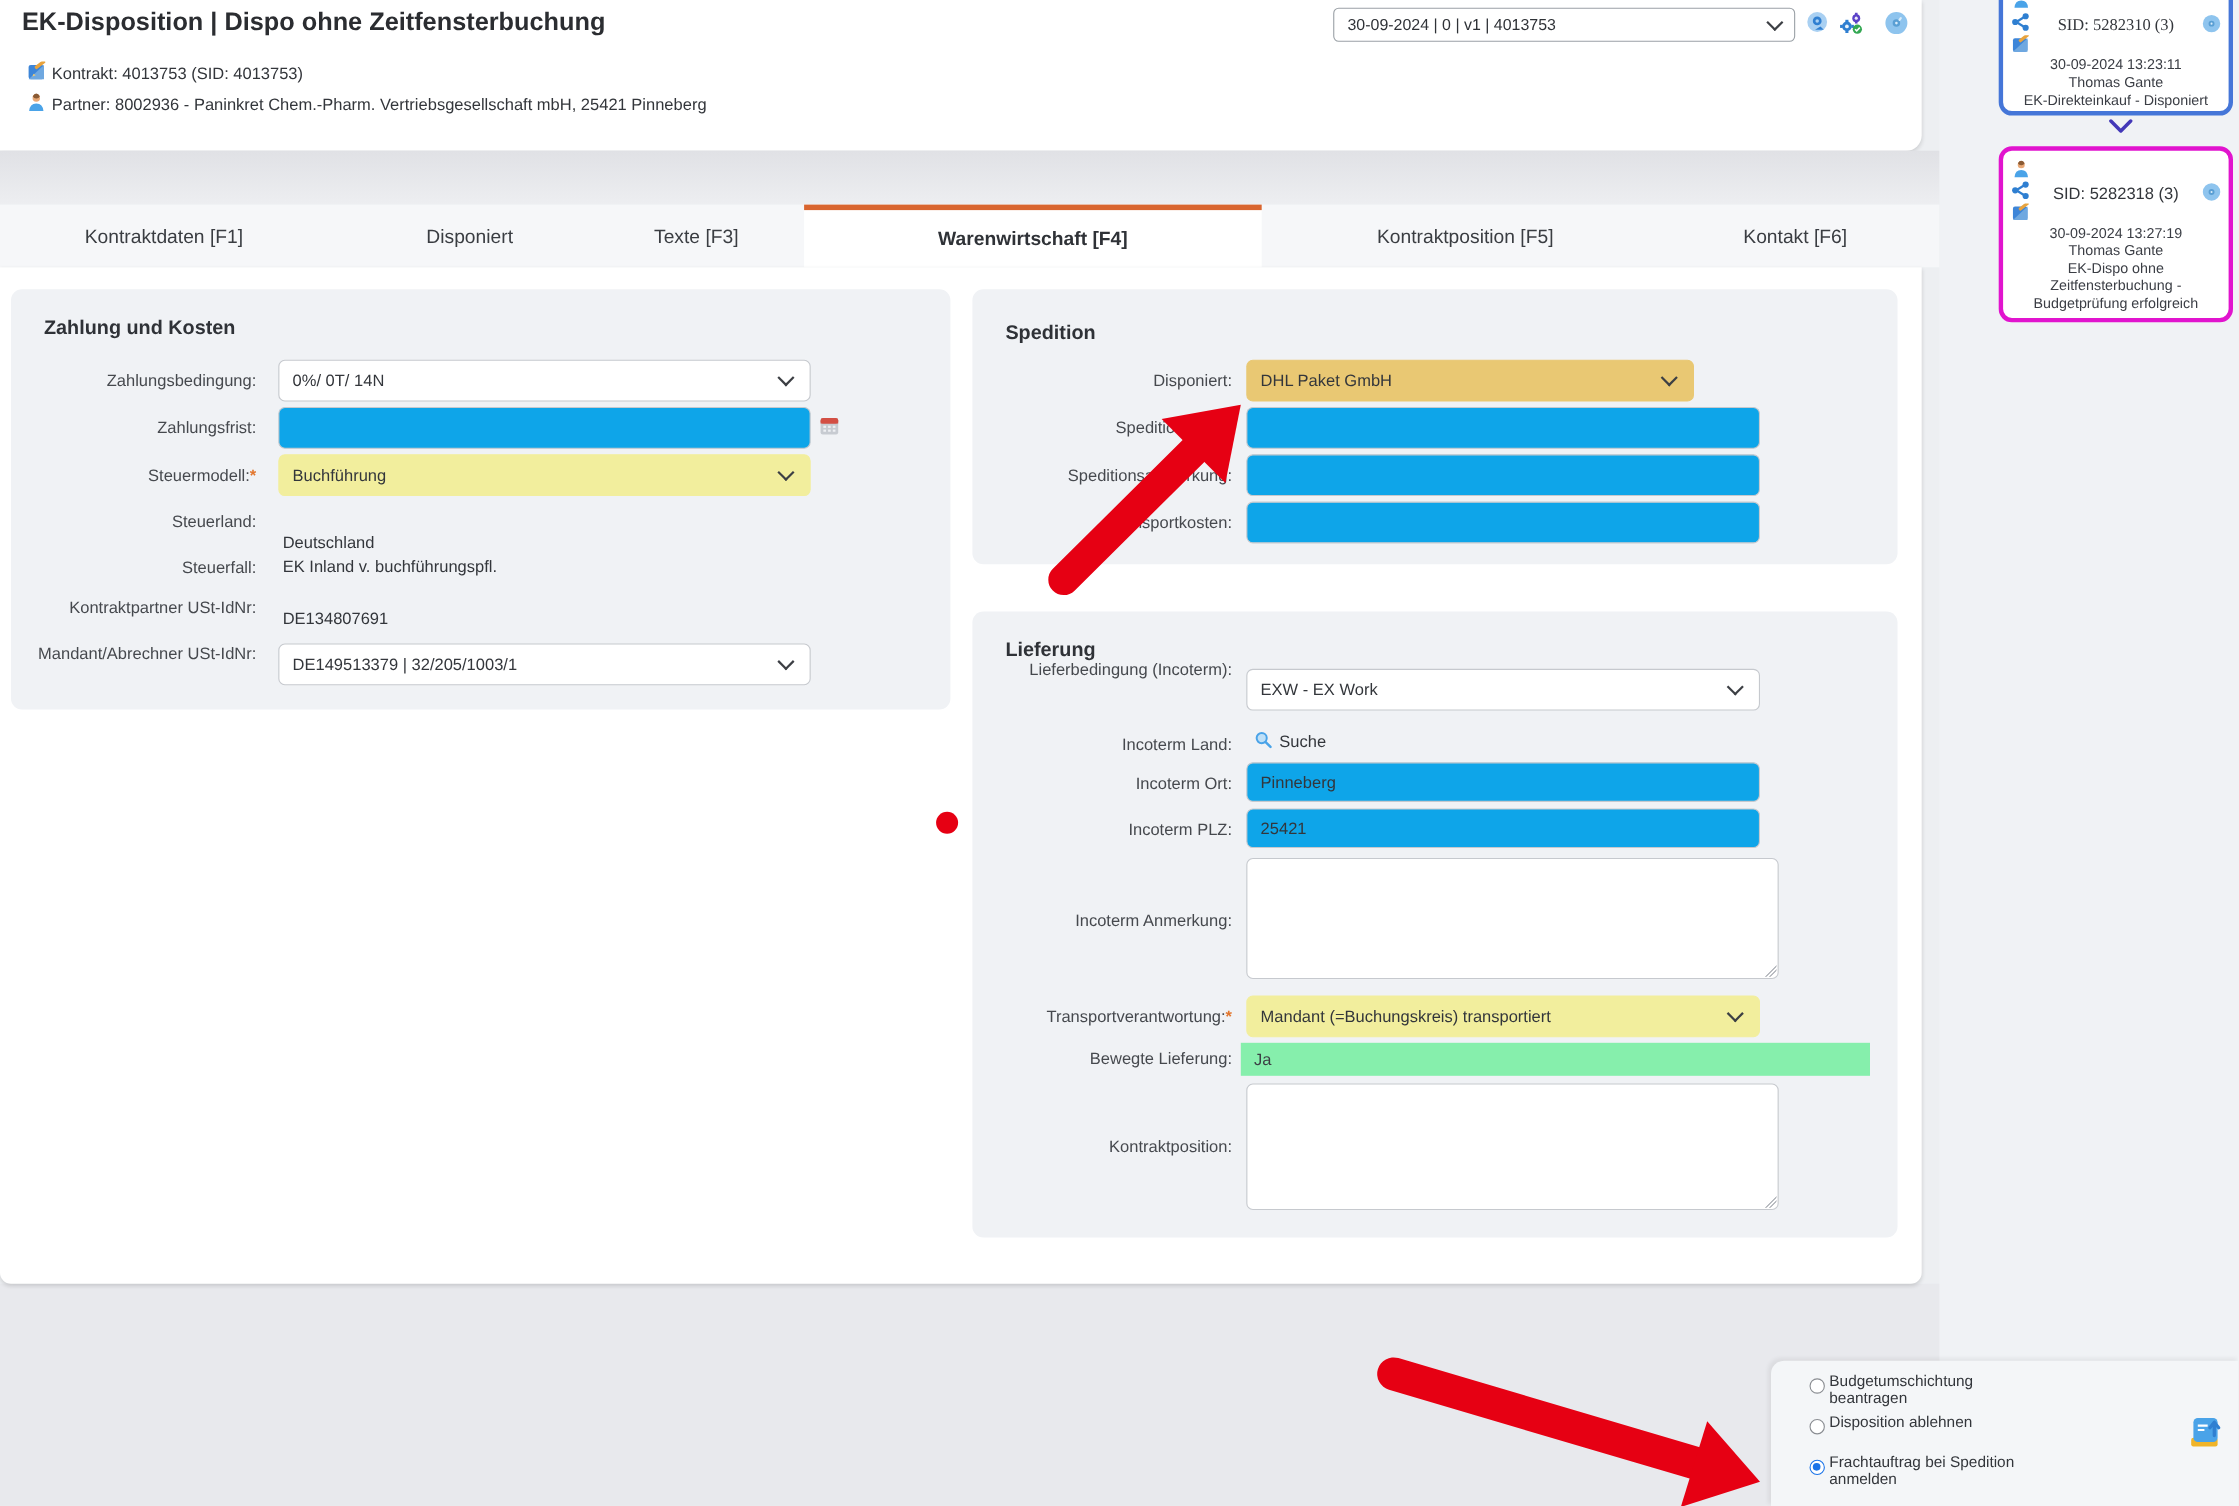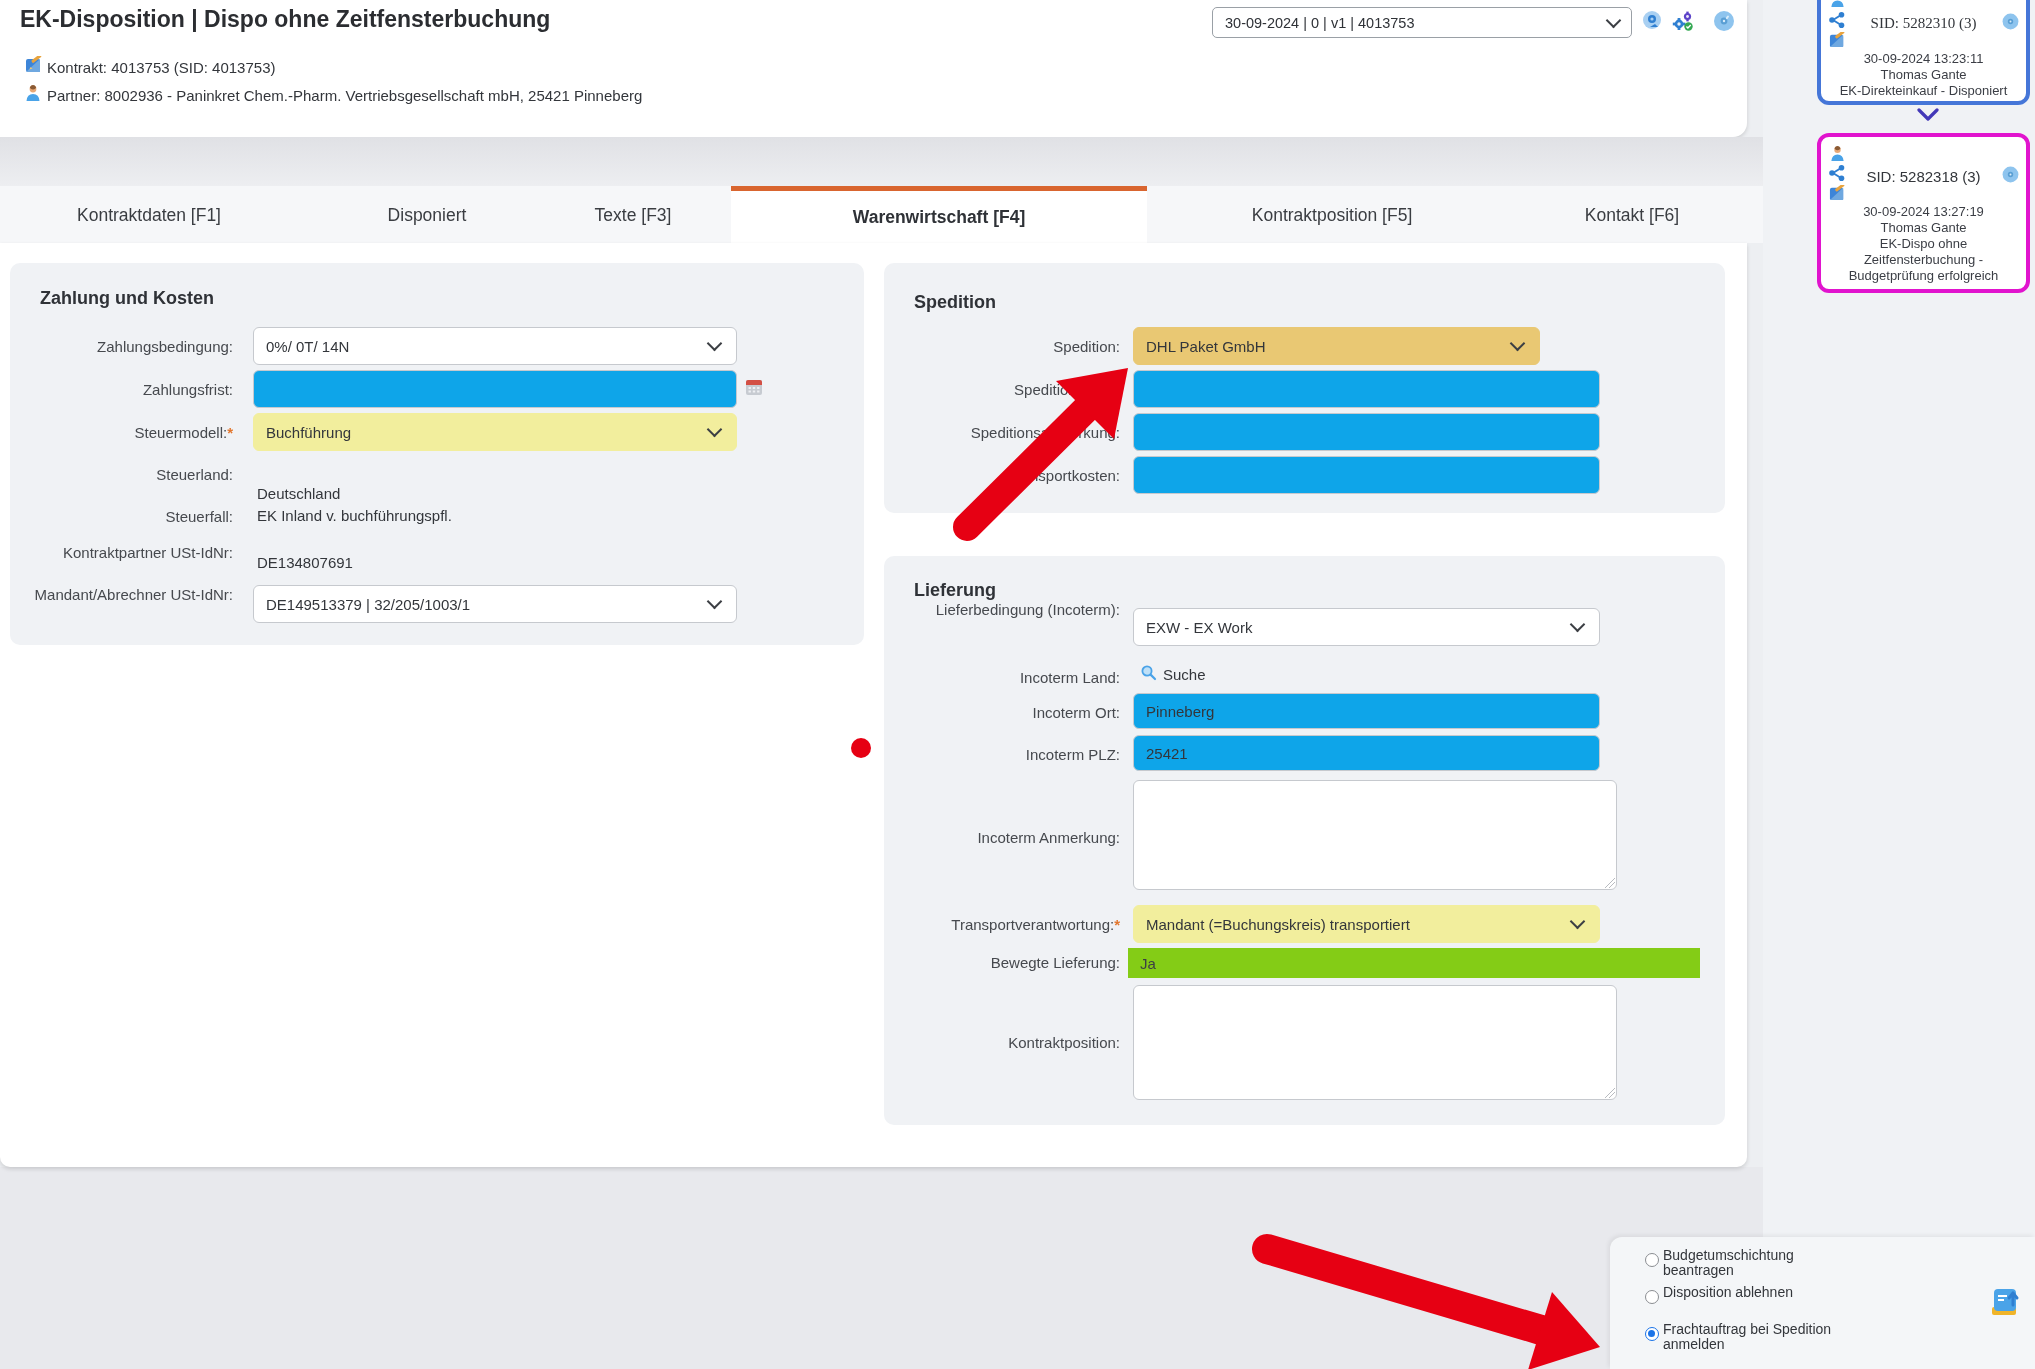--- a/index.html
+++ b/index.html
@@ -21,21 +21,21 @@
   .flabel .req{color:#e2762d;font-weight:bold;}
   .fvalue{font-size:15px;color:#33363b;}
   .tinput{box-sizing:border-box;height:38px;border:1px solid #c6c9ce;border-radius:6px;background:#0ea5e9;font-family:"Liberation Sans",sans-serif;font-size:15px;color:#33363b;padding:0 12px;outline:none;}
   .tarea{box-sizing:border-box;border:1px solid #c6c9ce;border-radius:6px;background:#fff;resize:none;font-family:"Liberation Sans",sans-serif;font-size:15px;color:#33363b;padding:6px 10px;outline:none;}
   .rhandle{position:absolute;width:12px;height:12px;background:
      linear-gradient(135deg,transparent 0 55%,#b9bcc1 55% 61%,transparent 61% 72%,#b9bcc1 72% 78%,transparent 78%);}
   .selbox{box-sizing:border-box;height:38px;border:1px solid #c6c9ce;border-radius:6px;background:#fff;display:flex;align-items:center;justify-content:space-between;padding:0 16px 0 12px;font-size:15px;color:#33363b;cursor:pointer;}
   .selbox.yellow{background:#f2ee9d;border-color:#f2ee9d;}
   .selbox.tan{background:#e9c873;border-color:#e9c873;}
   .chev{width:9px;height:9px;border-right:2.4px solid #3c3f44;border-bottom:2.4px solid #3c3f44;transform:rotate(45deg);margin-top:-5px;flex:0 0 auto;}
-  .greenbar{box-sizing:border-box;background:#84cc16;display:flex;align-items:center;padding:0 12px;font-size:15px;color:#3c3f44;}
+  .greenbar{box-sizing:border-box;background:#86efac;display:flex;align-items:center;padding:0 12px;font-size:15px;color:#3c3f44;}
   
   .sidebar-bg{left:1763px;top:0;width:272px;height:1369px;background:#f0f2f5;}
   .wcard{position:absolute;left:1817px;width:213px;background:#fff;border-radius:12px;box-sizing:border-box;}
   .wcard .sid{position:absolute;left:0;right:0;text-align:center;font-size:15px;color:#33363b;}
   .wcard .lines{position:absolute;left:4px;right:4px;text-align:center;font-size:13px;line-height:16px;color:#3b3e45;}
   
   .radio-panel{left:1610px;top:1237px;width:425px;height:132px;background:#f4f6f8;border-radius:12px 0 0 0;box-shadow:-2px -2px 4px rgba(0,0,0,.06);}
   .radio{position:absolute;width:14px;height:14px;border:1px solid #8a8d92;border-radius:50%;background:#fff;box-sizing:border-box;cursor:pointer;}
   .radio.checked{border:1.5px solid #1a73e8;}
   .radio.checked::after{content:"";position:absolute;left:2px;top:2px;width:7px;height:7px;border-radius:50%;background:#1a73e8;}
@@ -165,21 +165,21 @@
 
   <div class="abs flabel" style="left:20px;top:585px;width:213px;">Mandant/Abrechner USt-IdNr:</div>
   <div class="abs selbox" style="left:253px;top:585px;width:484px;">
     <span>DE149513379 | 32/205/1003/1</span>
       <span class="chev"></span>
   </div>
 
   <div class="abs panel" style="left:884px;top:263px;width:841px;height:250px;"></div>
   <div class="abs panel-title" style="left:914px;top:292px;">Spedition</div>
 
-  <div class="abs flabel" style="left:880px;top:337px;width:240px;">Spedition:</div>
+  <div class="abs flabel" style="left:880px;top:337px;width:240px;">Disponiert:</div>
   <div class="abs selbox tan" style="left:1133px;top:327px;width:407px;">
     <span>DHL Paket GmbH</span>
       <span class="chev"></span>
   </div>
 
   <div class="abs flabel" style="left:880px;top:380px;width:240px;">SpeditionRefNr:</div>
   <input class="abs tinput" style="left: 1133px; top: 370px; width: 467px;" value="">
 
   <div class="abs flabel" style="left:880px;top:423px;width:240px;">Speditionsanmerkung:</div>
   <input class="abs tinput" style="left: 1133px; top: 413px; width: 467px;" value="">

